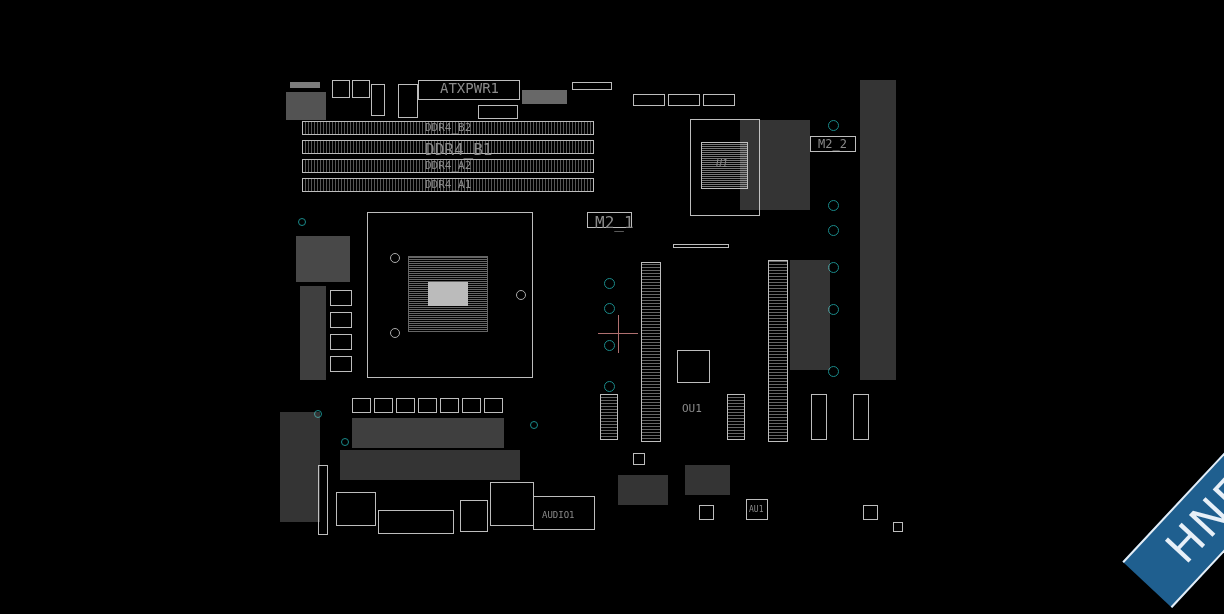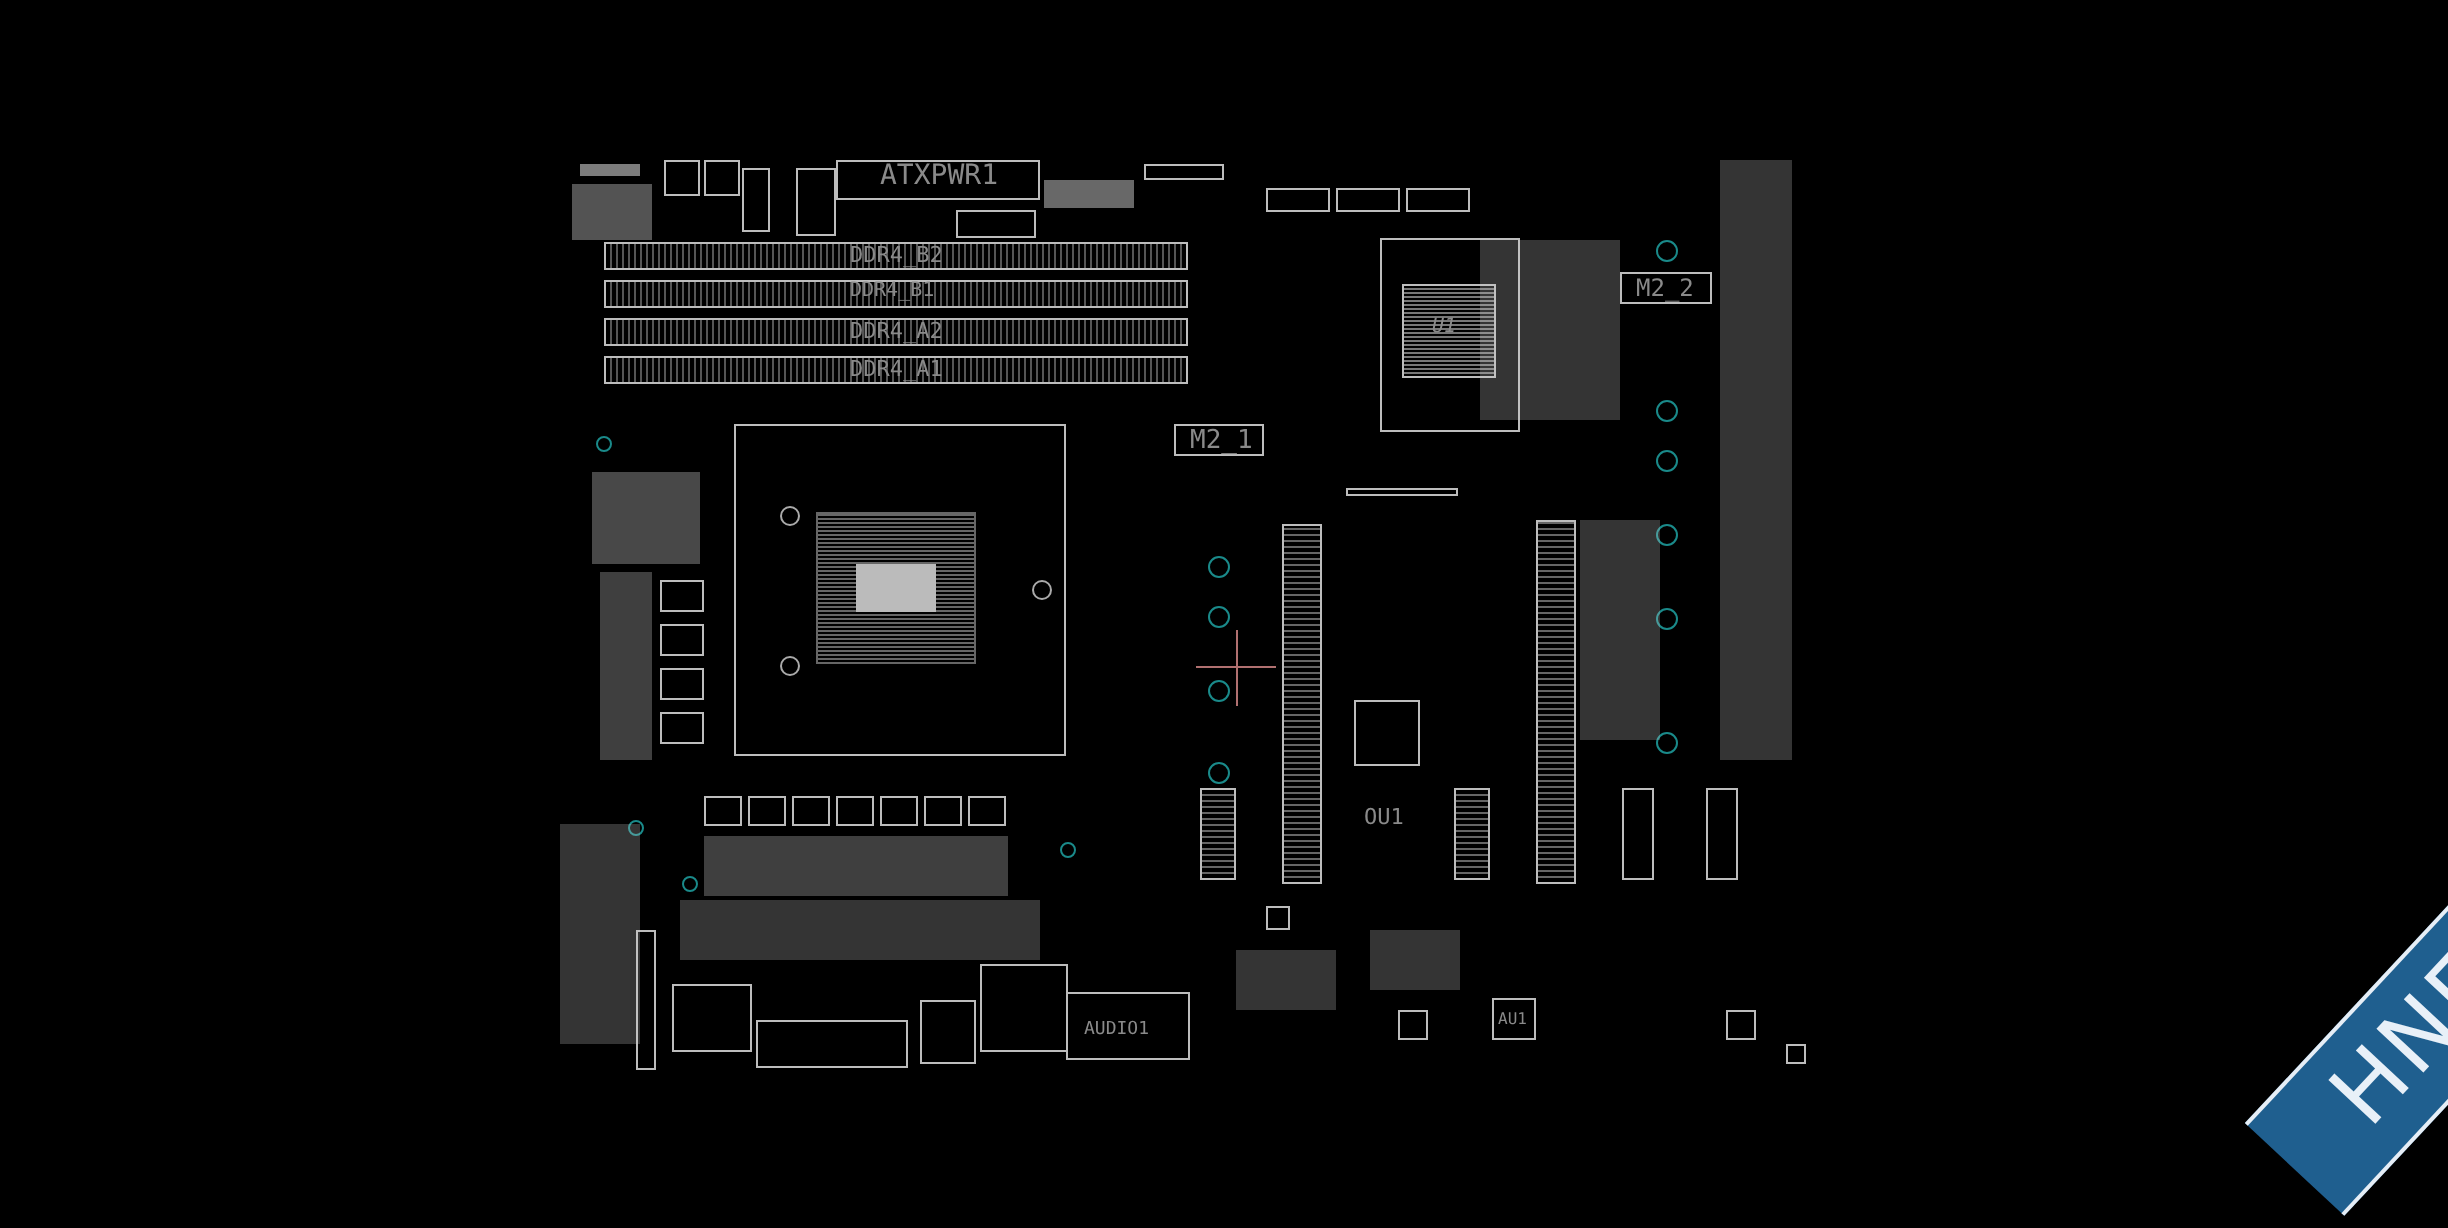--- a/index.html
+++ b/index.html
@@ -27,38 +27,38 @@
   <div class="box" style="left:398px;top:84px;width:20px;height:34px;"></div>
   <div class="box" style="left:572px;top:82px;width:40px;height:8px;"></div>
   <div class="box" style="left:478px;top:105px;width:40px;height:14px;"></div>
   <div class="part" style="left:290px;top:82px;width:30px;height:6px;opacity:.6"></div>
   <div class="part" style="left:286px;top:92px;width:40px;height:28px;opacity:.4"></div>
   <div class="part" style="left:522px;top:90px;width:45px;height:14px;opacity:.5"></div>
 
   <div class="box" style="left:302px;top:121px;width:292px;height:14px;background:repeating-linear-gradient(90deg,#000 0 2px,#555 2px 3px);"></div>
   <div class="lbl" style="left:425px;top:121px;font-size:11px;">DDR4_B2</div>
   <div class="box" style="left:302px;top:140px;width:292px;height:14px;background:repeating-linear-gradient(90deg,#000 0 2px,#555 2px 3px);"></div>
-  <div class="lbl" style="left:425px;top:140px;font-size:10px;">DDR4_B1</div>
+  <div class="lbl" style="left:425px;top:140px;font-size:16px;">DDR4_B1</div>
   <div class="box" style="left:302px;top:159px;width:292px;height:14px;background:repeating-linear-gradient(90deg,#000 0 2px,#555 2px 3px);"></div>
   <div class="lbl" style="left:425px;top:159px;font-size:11px;">DDR4_A2</div>
   <div class="box" style="left:302px;top:178px;width:292px;height:14px;background:repeating-linear-gradient(90deg,#000 0 2px,#555 2px 3px);"></div>
   <div class="lbl" style="left:425px;top:178px;font-size:11px;">DDR4_A1</div>
 
   <div class="box" style="left:633px;top:94px;width:32px;height:12px;"></div>
   <div class="box" style="left:668px;top:94px;width:32px;height:12px;"></div>
   <div class="box" style="left:703px;top:94px;width:32px;height:12px;"></div>
 
   <div class="box" style="left:690px;top:119px;width:70px;height:97px;"></div>
   <div class="box" style="left:701px;top:142px;width:47px;height:47px;background:repeating-linear-gradient(0deg,#000 0 1px,#777 1px 2px),#333;"></div>
   <div class="lbl" style="left:716px;top:158px;font-size:10px;font-style:italic;">U1</div>
 
   <div class="box" style="left:810px;top:136px;width:46px;height:16px;"></div>
   <div class="lbl" style="left:818px;top:137px;font-size:12px;">M2_2</div>
   <div class="box" style="left:587px;top:212px;width:45px;height:16px;"></div>
-  <div class="lbl" style="left:595px;top:213px;font-size:13px;">M2_1</div>
+  <div class="lbl" style="left:595px;top:213px;font-size:16px;">M2_1</div>
   <div class="box" style="left:673px;top:244px;width:56px;height:4px;"></div>
 
   <div class="box" style="left:367px;top:212px;width:166px;height:166px;"></div>
   <div class="box" style="left:408px;top:256px;width:80px;height:76px;border-color:#666;background:repeating-linear-gradient(0deg,#000 0 1px,#666 1px 2px),repeating-linear-gradient(90deg,#000 0 1px,#666 1px 2px);"></div>
   <div class="part" style="left:428px;top:282px;width:40px;height:24px;background:#bbb;"></div>
   <div class="ring" style="left:390px;top:253px;width:10px;height:10px;border-color:#aaa;"></div>
   <div class="ring" style="left:390px;top:328px;width:10px;height:10px;border-color:#aaa;"></div>
   <div class="ring" style="left:516px;top:290px;width:10px;height:10px;border-color:#aaa;"></div>
 
   <div class="part" style="left:296px;top:236px;width:54px;height:46px;opacity:.35"></div>

